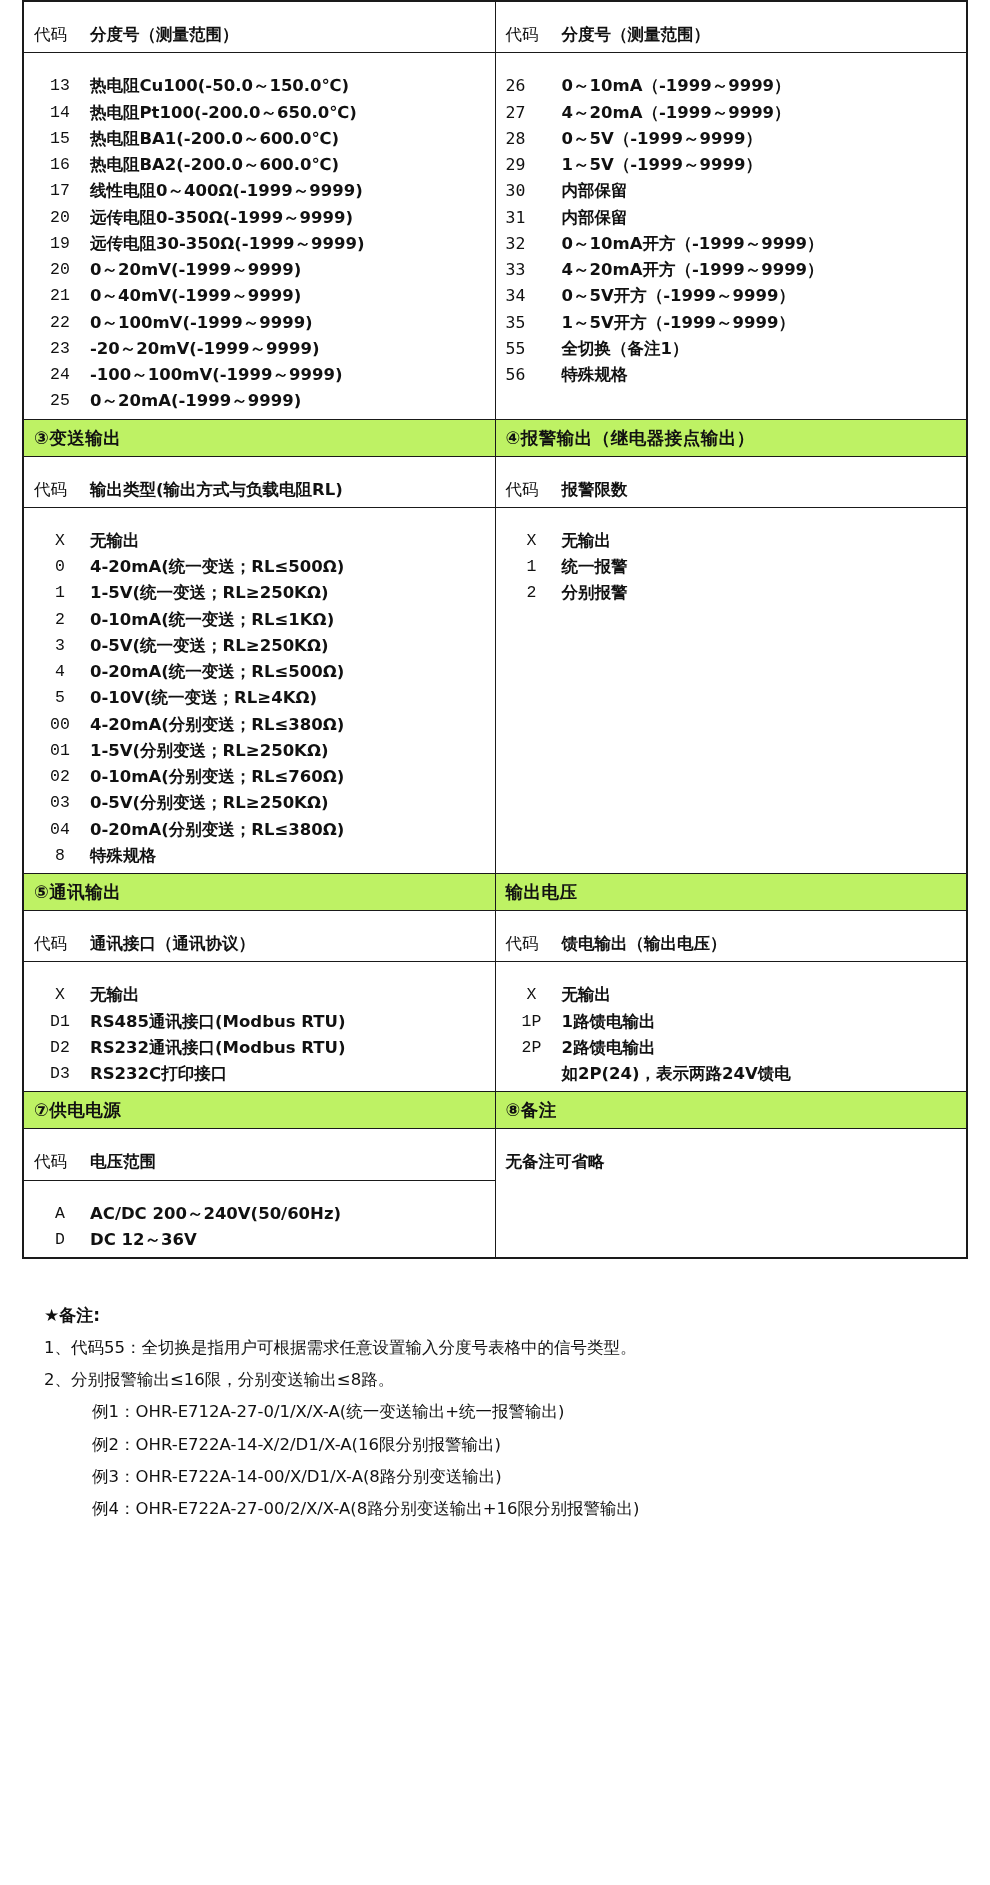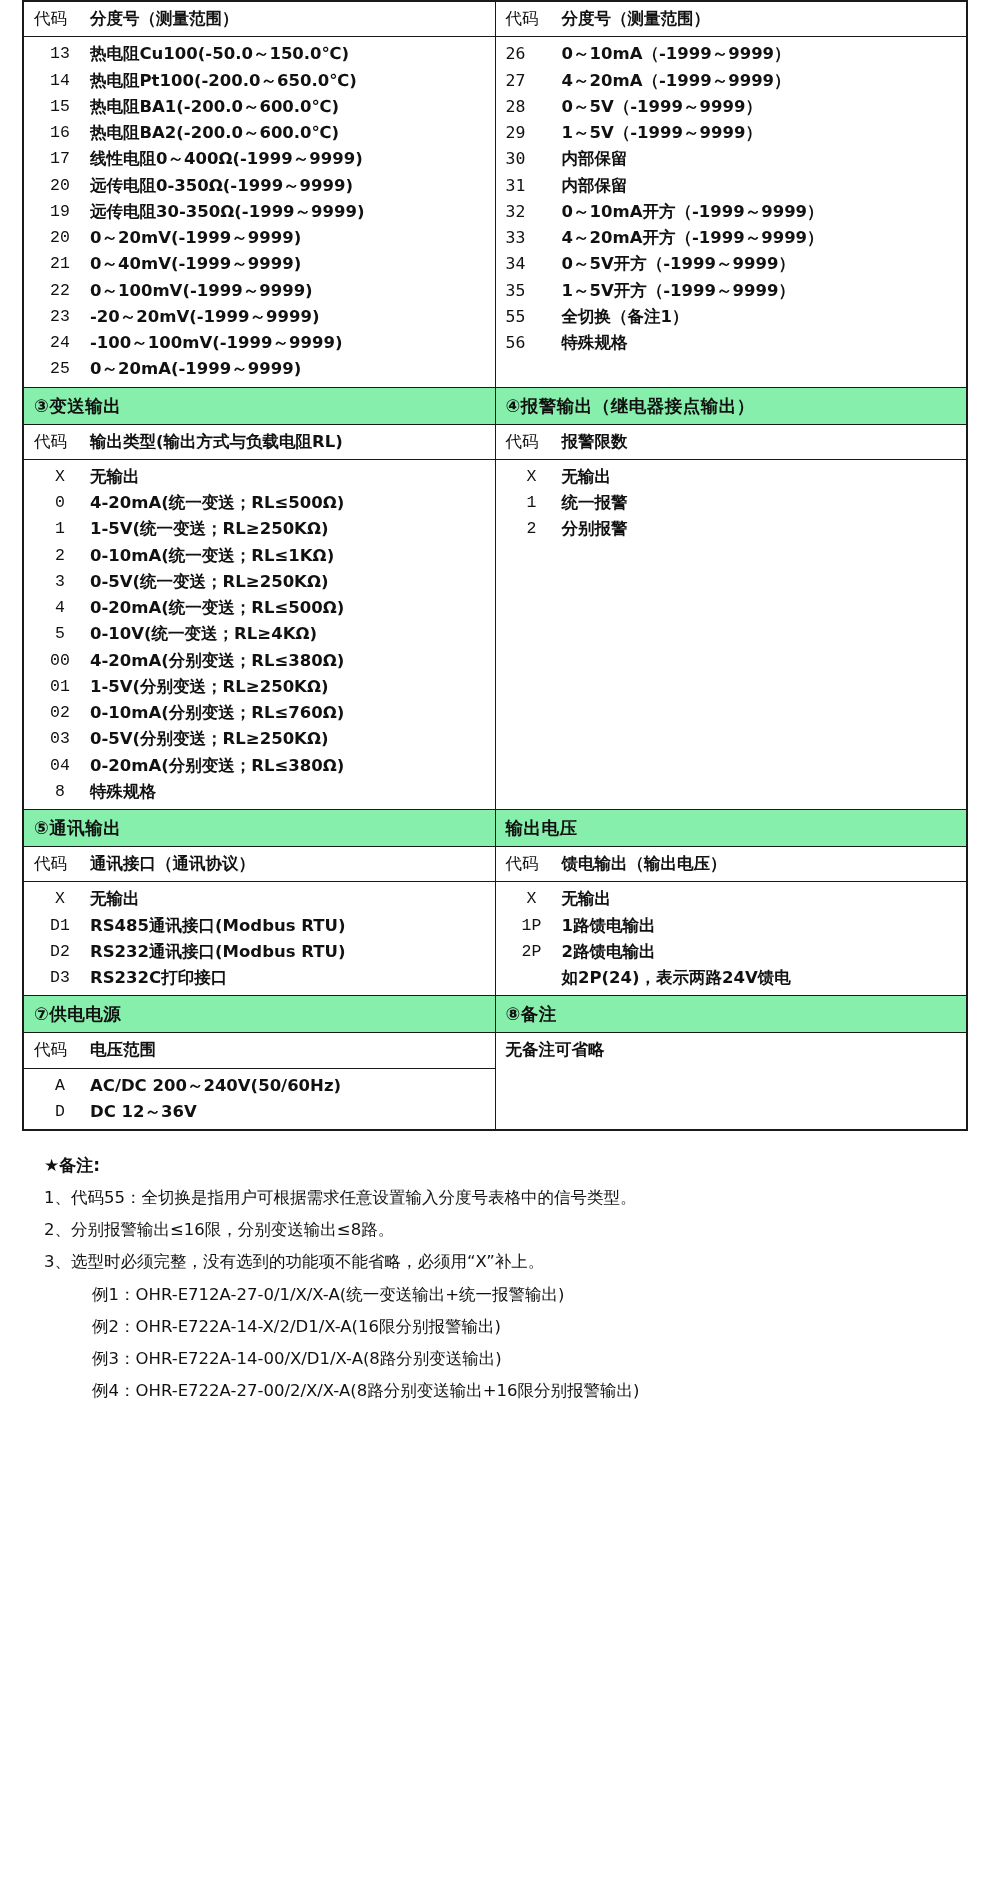--- a/index.html
+++ b/index.html
@@ -23,21 +23,21 @@
     width: 946px;
     table-layout: fixed;
     border: 2px solid #1a1a1a;
   }
   table.spec td {
     border: 1px solid #1a1a1a;
     padding: 0;
     vertical-align: top;
   }
   .cellpad {
-    padding: 4px 6px 4px 8px;
+    padding: 20px 6px 4px 8px;
   }
   
   table.inner {
     border-collapse: collapse;
     width: 100%;
     table-layout: fixed;
   }
   table.inner td {
     border: none;
     padding: 1px 2px;
@@ -60,34 +60,34 @@
     white-space: nowrap;
   }
   td.desc {
     font-size: 16.5px;
     white-space: nowrap;
     font-family: "DejaVu Sans", "Liberation Sans", sans-serif;
     font-weight: bold;
   }
   
   .band {
-    background: #86efac;
+    background: #bef264;
   }
   .band .cellpad {
     font-size: 17.5px;
     font-weight: bold;
     padding: 6px 6px 6px 10px;
     letter-spacing: 0.5px;
   }
   
   .halfcell {
     width: 50%;
   }
   .notes {
-    margin-top: 18px;
+    margin-top: 40px;
     padding: 0 20px 10px 22px;
     font-size: 16.5px;
     line-height: 1.95;
   }
   .notes .title {
     font-weight: bold;
     font-size: 17px;
   }
   .notes .ex {
     padding-left: 48px;
@@ -507,21 +507,20 @@
     </tr>
 
   </tbody>
     </table>
 
   <div class="notes">
     <div class="title">★备注:</div>
     <div id="notes-items">
         <div>1、代码55：全切换是指用户可根据需求任意设置输入分度号表格中的信号类型。</div>
         <div>2、分别报警输出≤16限，分别变送输出≤8路。</div>
-        <div>3、选型时必须完整，没有选到的功能项不能省略，必须用“X”补上。</div>
       </div>
     <div id="notes-examples">
         <div class="ex">例1：OHR-E712A-27-0/1/X/X-A(统一变送输出+统一报警输出)</div>
         <div class="ex">例2：OHR-E722A-14-X/2/D1/X-A(16限分别报警输出)</div>
         <div class="ex">例3：OHR-E722A-14-00/X/D1/X-A(8路分别变送输出)</div>
         <div class="ex">例4：OHR-E722A-27-00/2/X/X-A(8路分别变送输出+16限分别报警输出)</div>
       </div>
   </div>
 
 </div>

